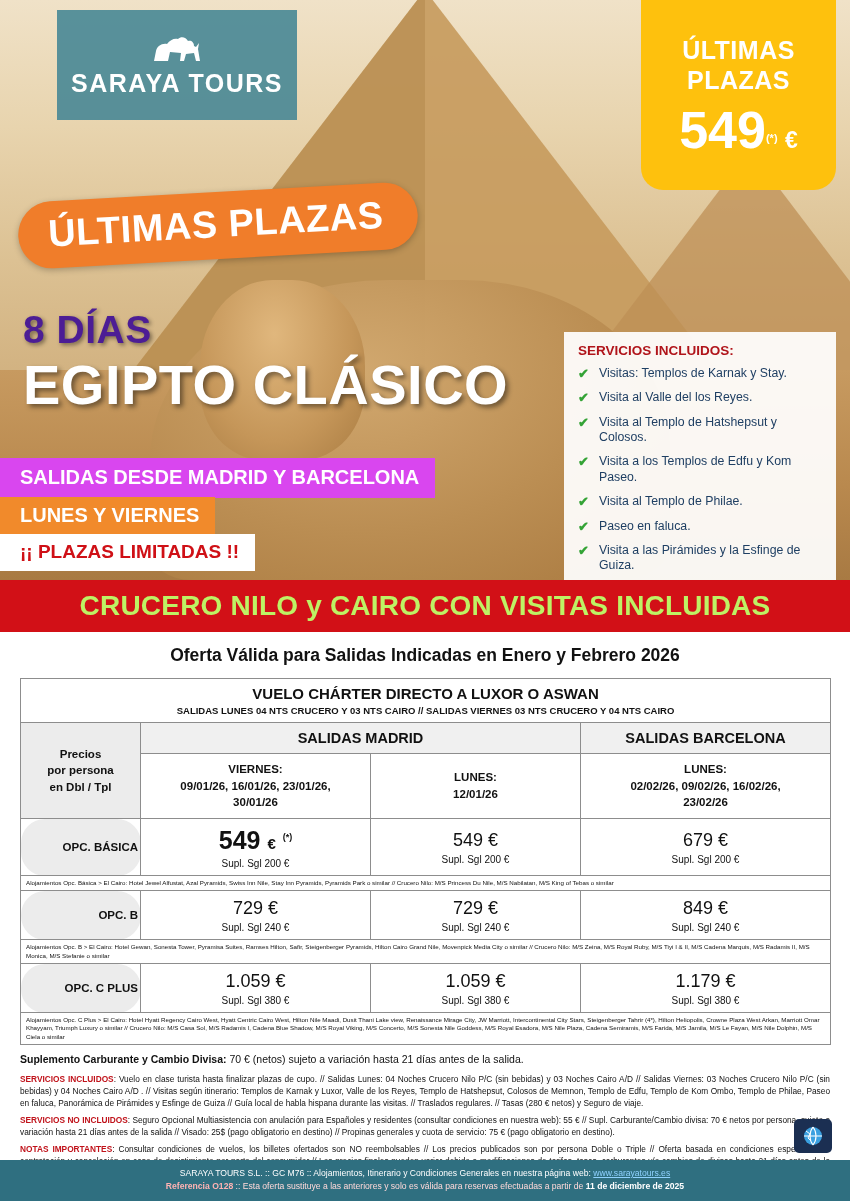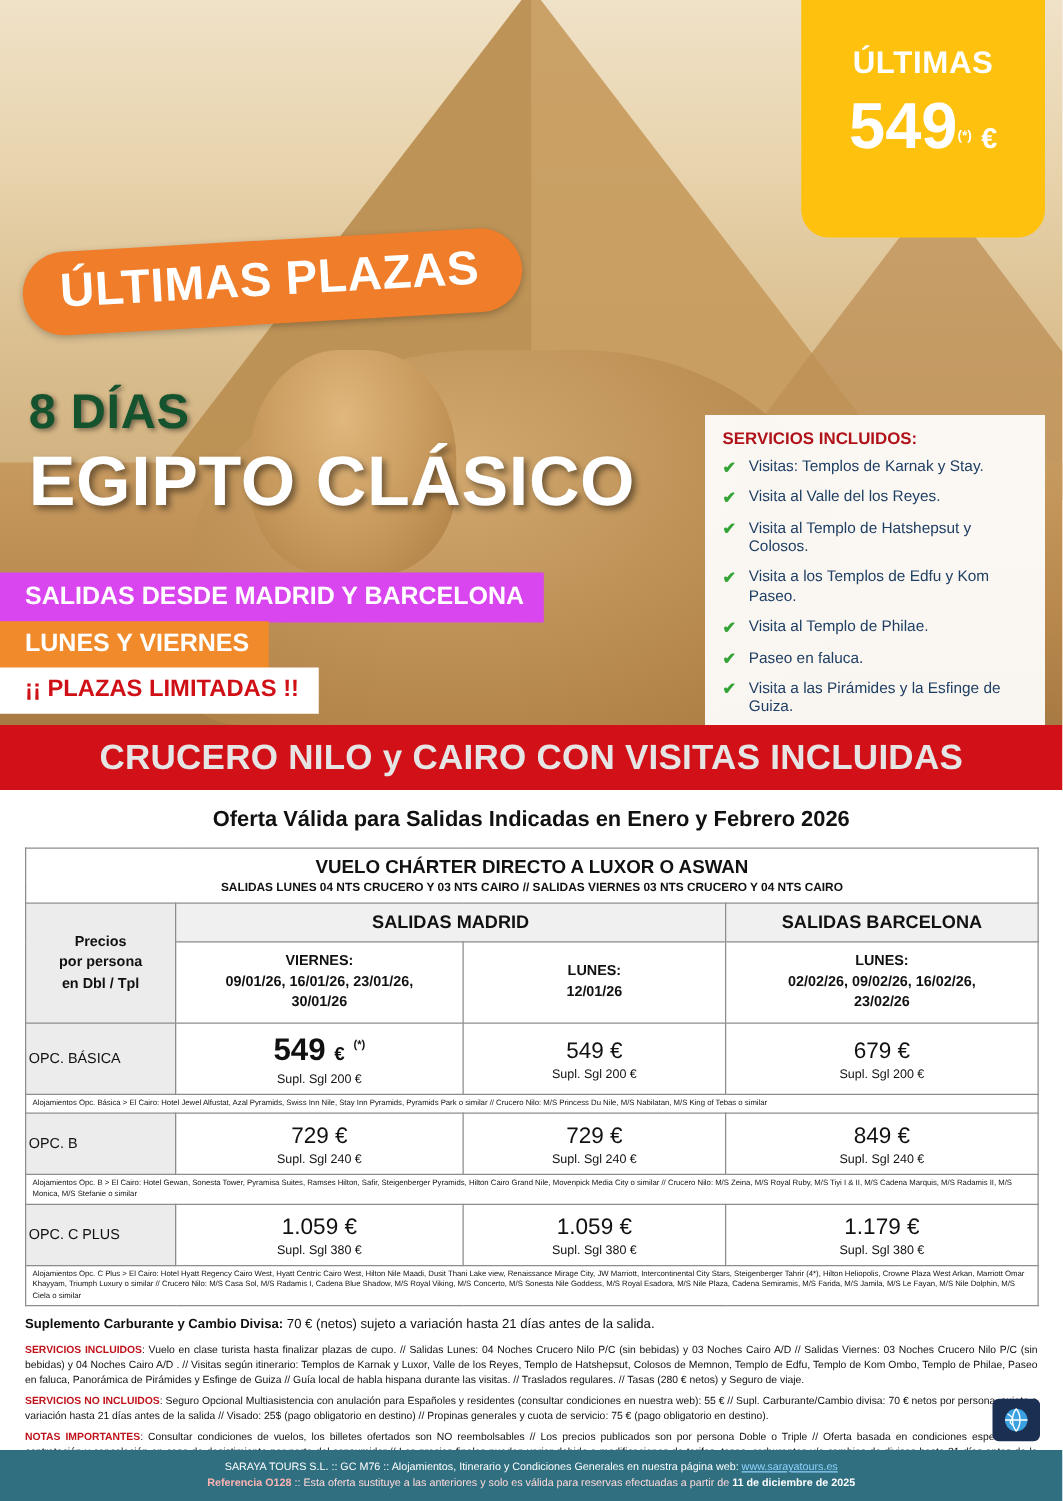--- a/index.html
+++ b/index.html
@@ -108,21 +108,21 @@
     font-size: 38px; font-weight: bold;
     padding: 11px 34px 13px 30px;
     border-radius: 34px;
     letter-spacing: .5px;
     transform: rotate(-3.2deg);
     box-shadow: 0 2px 6px rgba(0,0,0,.25);
   }
 
   .title-days {
     position:absolute; left: 23px; top: 308px;
-    font-size: 39px; font-weight: bold; color:#14532d;
+    font-size: 39px; font-weight: bold; color:#4c1d95;
     text-shadow: 2px 2px 4px rgba(0,0,0,.45);
     letter-spacing: .5px;
   }
   .title-main {
     position:absolute; left: 23px; top: 352px;
     font-size: 56px; font-weight: bold; color:#fff;
     text-shadow: 3px 3px 5px rgba(0,0,0,.45);
     letter-spacing: .5px;
   }
 
@@ -158,21 +158,21 @@
     padding-left: 21px; position:relative; line-height:1.25;
   }
   .services li .chk {
     position:absolute; left:0; top:0px; color:#34a336; font-size: 13px; font-weight:bold;
   }
 
   
   .red-banner {
     width:850px; height: 52px; background:#d21017;
     display:flex; align-items:center; justify-content:center;
-    color:#e5e5e5; font-size: 28px; font-weight:bold; letter-spacing:.2px;
+    color:#bef264; font-size: 28px; font-weight:bold; letter-spacing:.2px;
   }
 
   
   .content { padding: 0 20px; }
   .valid {
     text-align:center; font-size: 17.5px; font-weight:bold; color:#111;
     padding: 13px 0 12px 0;
   }
 
   table.main {
@@ -194,21 +194,21 @@
   }
   .col-label {
     text-align:center; font-weight:bold; font-size: 11.5px; background:#ececec; color:#111;
     line-height: 1.45; padding: 6px 4px;
   }
   .col-dates {
     text-align:center; font-weight:bold; font-size: 11.5px; color:#111;
     line-height: 1.45; padding: 7px 6px;
   }
   .opt-name {
-    text-align:left; font-weight:normal; font-size: 11.5px; background:#ececec; color:#111; padding: 8px 2px;
+    text-align:right; font-weight:bold; font-size: 11.5px; background:#ececec; color:#111; padding: 8px 2px; border-radius: 24px;
   }
   .price-cell { text-align:center; padding: 7px 2px 6px 2px; }
   .price-cell .big { font-size: 25px; font-weight:bold; color:#111; }
   .price-cell .big .cur { font-size: 15px; font-weight:bold; }
   .price-cell .mid { font-size: 18px; color:#111; }
   .price-cell .sup { font-size: 10px; color:#111; margin-top: 3px; }
   .price-cell .ast { font-size: 9px; vertical-align: super; }
 
   .note-row td {
     font-size: 6.2px; color:#111; padding: 3px 5px; line-height:1.35;
@@ -251,23 +251,30 @@
 
 <div class="hero">
   <div class="sky"></div>
   <div class="pyramid-big"></div>
   <div class="pyramid-big2"></div>
   <div class="pyramid-small"></div>
   <div class="sand"></div>
   <div class="sphinx"></div>
   <div class="sphinx-head"></div>
 
+  <div class="logo-box">
+    <svg class="logo-mark" viewBox="0 0 62 34">
+      <path d="M8 28 L10 18 C11 13 16 10 21 11 C24 7 28 5 32 6 C35 3 40 4 42 8 C45 7 48 9 48 13 L50 14 L53 10 L52 16 L54 28 L50 28 L48 20 L40 21 L38 28 L34 28 L35 20 L24 19 L22 28 Z" fill="#ffffff"></path>
+    </svg>
+    <div class="logo-text">SARAYA TOURS</div>
+  </div>
 
   <div class="price-box">
     <div class="l1">ÚLTIMAS</div>
+    <div class="l2">PLAZAS</div>
     <div class="price-row">
       <span class="price-num">549</span>
       <span>
         <span class="price-ast">(*)</span>
         <span class="price-cur">€</span>
       </span>
     </div>
   </div>
 
   <div class="ribbon">ÚLTIMAS PLAZAS</div>

